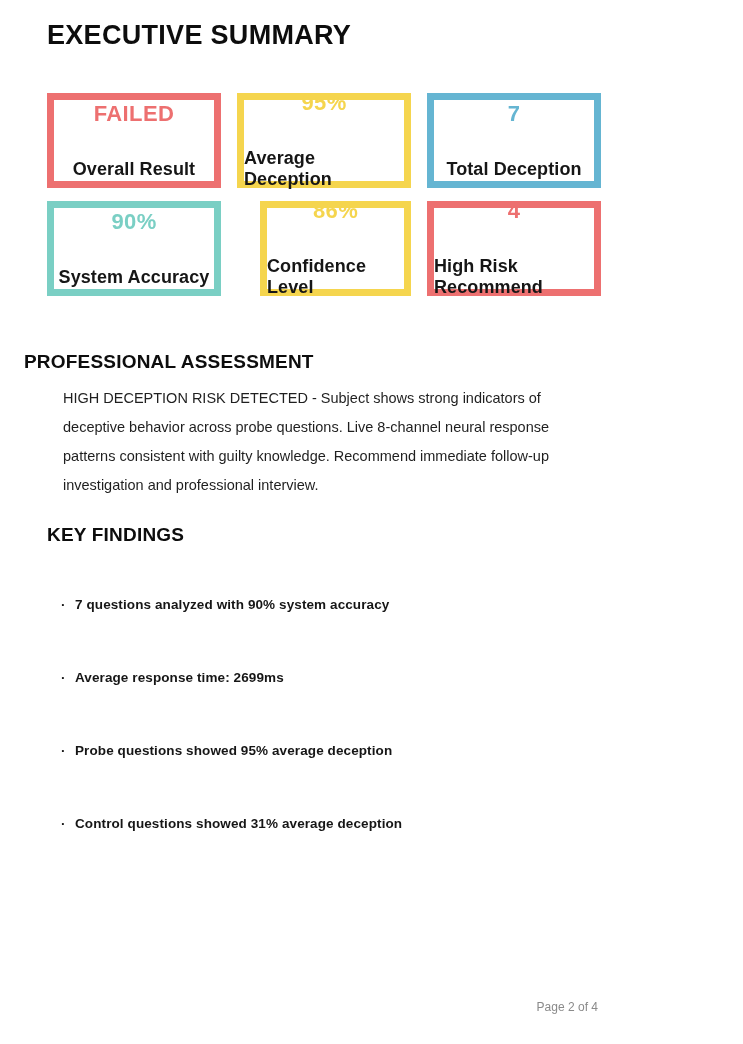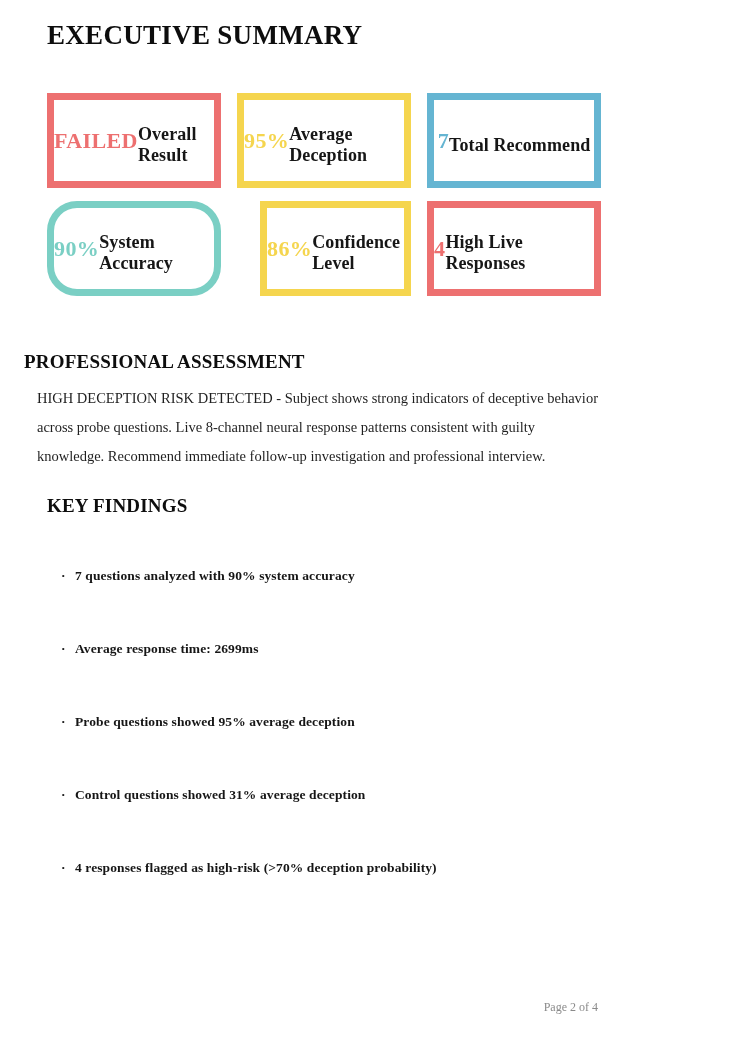--- a/index.html
+++ b/index.html
@@ -1,21 +1,21 @@
 <!DOCTYPE html>
 <html><head>
 <meta charset="utf-8">
 <style>
   html, body { margin: 0; padding: 0; background: #ffffff; }
   .page {
     position: relative;
     width: 641px;
     height: 1044px;
     background: #ffffff;
-    font-family: Liberation Serif, serif;
+    font-family: Liberation Sans, sans-serif;
     color: #1b1b1b;
     overflow: hidden;
   }
   .doc-title {
     margin: 0;
     padding: 21px 0 0 47px;
     font-size: 27px;
     line-height: 28px;
     font-weight: 700;
     letter-spacing: 0.3px;
@@ -27,23 +27,24 @@
     grid-template-columns: repeat(3, 1fr);
     column-gap: 16px;
     row-gap: 13px;
   }
   .stat-card {
     box-sizing: border-box;
     height: 95px;
     border: 7px solid #ccc;
     background: #ffffff;
     display: flex;
-    flex-direction: row;
+    flex-direction: column;
     align-items: center;
     justify-content: center;
+    gap: 24px;
   }
   .card-value {
     font-size: 22px;
     font-weight: 700;
     letter-spacing: 0.4px;
     line-height: 24px;
   }
   .card-label {
     margin-top: 9px;
     font-size: 18px;
@@ -55,21 +56,21 @@
     margin: 0;
     padding: 0 0 0 47px;
     font-size: 19px;
     font-weight: 700;
     color: #0d0d0d;
     letter-spacing: 0.2px;
   }
   .heading-assessment { padding-top: 55px; padding-left: 24px; }
   .heading-findings { padding-top: 24px; }
   .assessment-body {
-    margin: 11px 43px 0 37px;
+    margin: 11px 43px 0 63px;
     font-size: 14.5px;
     line-height: 29px;
     font-weight: 400;
     color: #1f1f1f;
   }
   .findings-list {
     margin: 13px 40px 0 61px;
     padding: 0;
     list-style: none;
   }
@@ -108,47 +109,46 @@
       <div class="card-label">Overall Result</div>
     </div>
 
     <div class="stat-card" style="border-color: rgb(245, 213, 78);">
       <div class="card-value" style="color: rgb(245, 213, 78);">95%</div>
       <div class="card-label">Average Deception</div>
     </div>
 
     <div class="stat-card" style="border-color: rgb(101, 181, 210);">
       <div class="card-value" style="color: rgb(101, 181, 210);">7</div>
-      <div class="card-label">Total Recommend</div>
+      <div class="card-label">Total Deception</div>
     </div>
 
-    <div class="stat-card" style="border-color: rgb(122, 207, 196); border-radius: 30px;">
+    <div class="stat-card" style="border-color: rgb(122, 207, 196);">
       <div class="card-value" style="color: rgb(122, 207, 196);">90%</div>
       <div class="card-label">System Accuracy</div>
     </div>
 
     <div class="stat-card" style="border-color: rgb(245, 213, 78); margin-left: 23px;">
       <div class="card-value" style="color: rgb(245, 213, 78);">86%</div>
       <div class="card-label">Confidence Level</div>
     </div>
 
     <div class="stat-card" style="border-color: rgb(237, 112, 112);">
       <div class="card-value" style="color: rgb(237, 112, 112);">4</div>
-      <div class="card-label">High Live Responses</div>
+      <div class="card-label">High Risk Recommend</div>
     </div>
 
   </div>
 
   <h2 class="section-heading heading-assessment">PROFESSIONAL ASSESSMENT</h2>
   <p class="assessment-body">HIGH DECEPTION RISK DETECTED - Subject shows strong indicators of deceptive behavior across probe questions. Live 8-channel neural response patterns consistent with guilty knowledge. Recommend immediate follow-up investigation and professional interview.</p>
 
   <h2 class="section-heading heading-findings">KEY FINDINGS</h2>
   <ul class="findings-list">
     <li class="finding-item"><span class="bullet-glyph">·</span><span>7 questions analyzed with 90% system accuracy</span></li>
     <li class="finding-item"><span class="bullet-glyph">·</span><span>Average response time: 2699ms</span></li>
     <li class="finding-item"><span class="bullet-glyph">·</span><span>Probe questions showed 95% average deception</span></li>
     <li class="finding-item"><span class="bullet-glyph">·</span><span>Control questions showed 31% average deception</span></li>
-    <li class="finding-item"><span class="bullet-glyph">·</span><span>4 responses flagged as high-risk (&gt;70% deception probability)</span></li>
   </ul>
 
   <div class="page-footer">Page 2 of 4</div>
 
 </div>
 
 </body></html>

